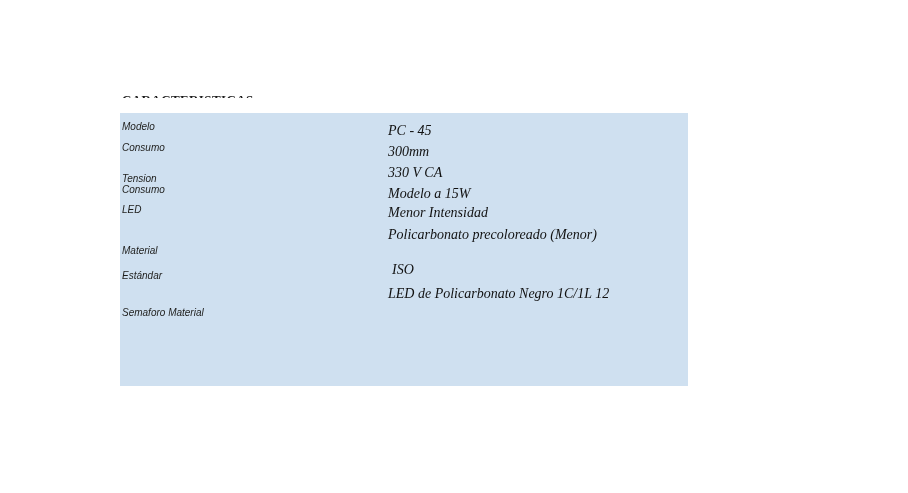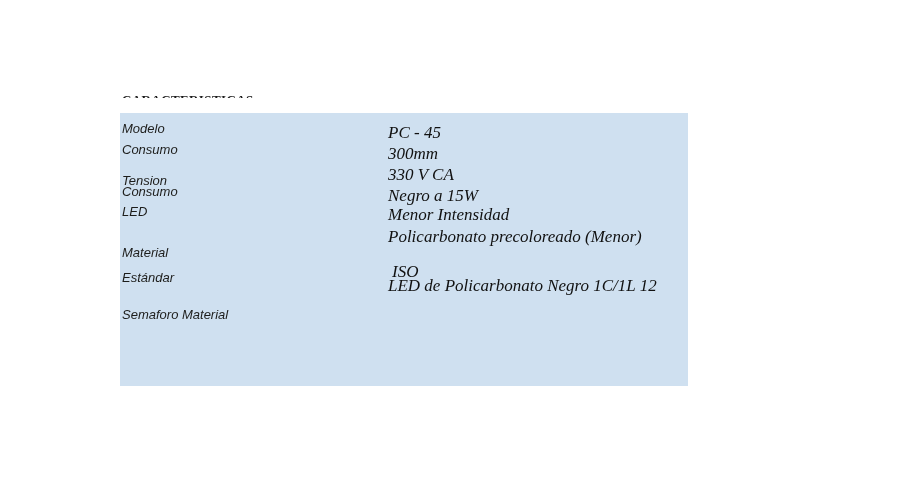--- a/index.html
+++ b/index.html
@@ -36,31 +36,31 @@
     
     clip-path: inset(0 0 62% 0);
     white-space: nowrap;
   }
 
   .label-col {
     position: absolute;
     left: 122px;
     font-family: "Liberation Sans", sans-serif;
     font-style: italic;
-    font-size: 13px;
+    font-size: 10px;
     color: #1d1d1b;
     white-space: nowrap;
   }
 
   .value-col {
     position: absolute;
     left: 388px;
     font-family: "Liberation Serif", serif;
     font-style: italic;
-    font-size: 17px;
+    font-size: 14px;
     color: #111111;
     white-space: nowrap;
   }
 
   .value-col.indented {
     left: 392px;
   }
 </style>
 </head>
 <body>
@@ -74,17 +74,17 @@
 <div class="label-col" style="top:173px">Tension</div>
 <div class="label-col" style="top:184px">Consumo</div>
 <div class="label-col" style="top:204px">LED</div>
 <div class="label-col" style="top:245px">Material</div>
 <div class="label-col" style="top:270px">Estándar</div>
 <div class="label-col" style="top:307px">Semaforo Material</div>
 
 <div class="value-col" style="top:123px">PC - 45</div>
 <div class="value-col" style="top:144px">300mm</div>
 <div class="value-col" style="top:165px">330 V CA</div>
-<div class="value-col" style="top:186px">Negro a 15W</div>
+<div class="value-col" style="top:186px">Modelo a 15W</div>
 <div class="value-col" style="top:205px">Menor Intensidad</div>
 <div class="value-col" style="top:227px">Policarbonato precoloreado (Menor)</div>
 <div class="value-col indented" style="top:262px">ISO</div>
-<div class="value-col" style="top:276px">LED de Policarbonato Negro 1C/1L 12</div>
+<div class="value-col" style="top:286px">LED de Policarbonato Negro 1C/1L 12</div>
 
 </body></html>

